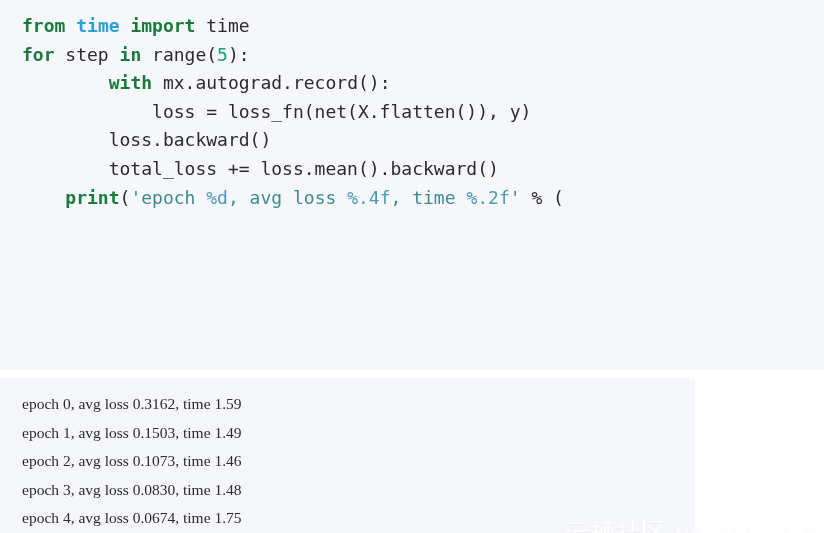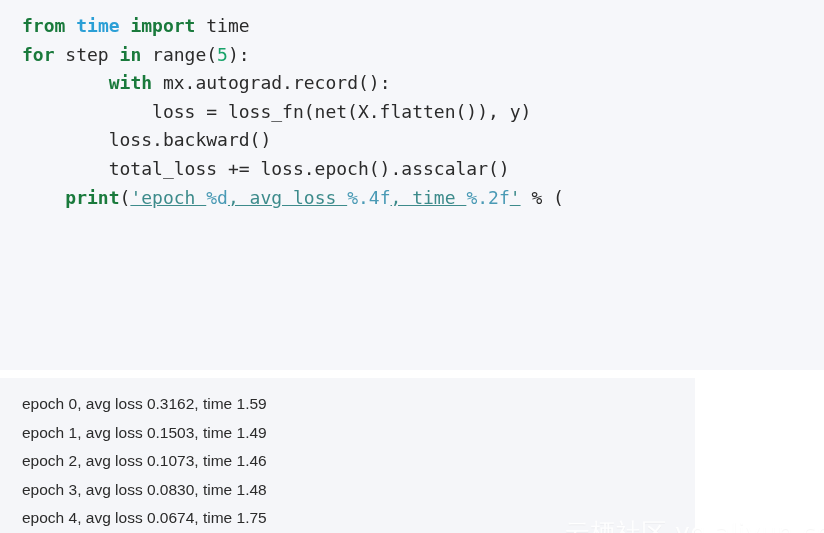--- a/index.html
+++ b/index.html
@@ -34,39 +34,39 @@
     height: 28.6px;
     white-space: pre;
     color: #2b2b2b;
     letter-spacing: 0px;
   }
 
   
   .kw   { color: #1a7a3c; font-weight: bold; }  
   .mod  { color: #2b9fd6; font-weight: bold; }  
   .num  { color: #19a36a; }                      
-  .str  { color: #3d8b8b; text-decoration: underline; }                      
+  .str  { color: #3d8b8b; }                      
   .fmt  { color: #4a9ab5; }                      
   .bi   { color: #19a36a; }                      
   .pl   { color: #2b2b2b; }                      
 
   
   #output-cell {
     position: absolute;
     left: 0;
     top: 378px;
     width: 695px;
     height: 155px;
     background: #f5f6f9;
     box-sizing: border-box;
     padding: 12px 0 0 22px;
   }
 
   .out-line {
-    font-family: Liberation Sans, sans-serif;
+    font-family: Liberation Serif, serif;
     font-size: 15.5px;
     line-height: 28.6px;
     height: 28.6px;
     white-space: pre;
     color: #2b2b2b;
   }
 
   
   #watermark {
     position: absolute;
@@ -86,21 +86,21 @@
 </head>
 <body>
 
 <div id="code-cell">
   <div id="code-lines">
       <div class="code-line"><span class="kw">from</span><span class="pl"> </span><span class="mod">time</span><span class="pl"> </span><span class="kw">import</span><span class="pl"> time</span></div>
       <div class="code-line"><span class="kw">for</span><span class="pl"> step </span><span class="kw">in</span><span class="pl"> range(</span><span class="num">5</span><span class="pl">):</span></div>
       <div class="code-line"><span class="pl">        </span><span class="kw">with</span><span class="pl"> mx.autograd.record():</span></div>
       <div class="code-line"><span class="pl">            loss = loss_fn(net(X.flatten()), y)</span></div>
       <div class="code-line"><span class="pl">        loss.backward()</span></div>
-      <div class="code-line"><span class="pl">        total_loss += loss.epoch().asscalar()</span></div>
+      <div class="code-line"><span class="pl">        total_loss += loss.mean().backward()</span></div>
       <div class="code-line"><span class="pl">    </span><span class="kw">print</span><span class="pl">(</span><span class="str">'epoch </span><span class="fmt">%d</span><span class="str">, avg loss </span><span class="fmt">%.4f</span><span class="str">, time </span><span class="fmt">%.2f</span><span class="str">'</span><span class="pl"> % (</span></div>
     </div>
 </div>
 
 <div id="output-cell">
   <div id="output-lines">
       <div class="out-line">epoch 0, avg loss 0.3162, time 1.59</div>
       <div class="out-line">epoch 1, avg loss 0.1503, time 1.49</div>
       <div class="out-line">epoch 2, avg loss 0.1073, time 1.46</div>
       <div class="out-line">epoch 3, avg loss 0.0830, time 1.48</div>

